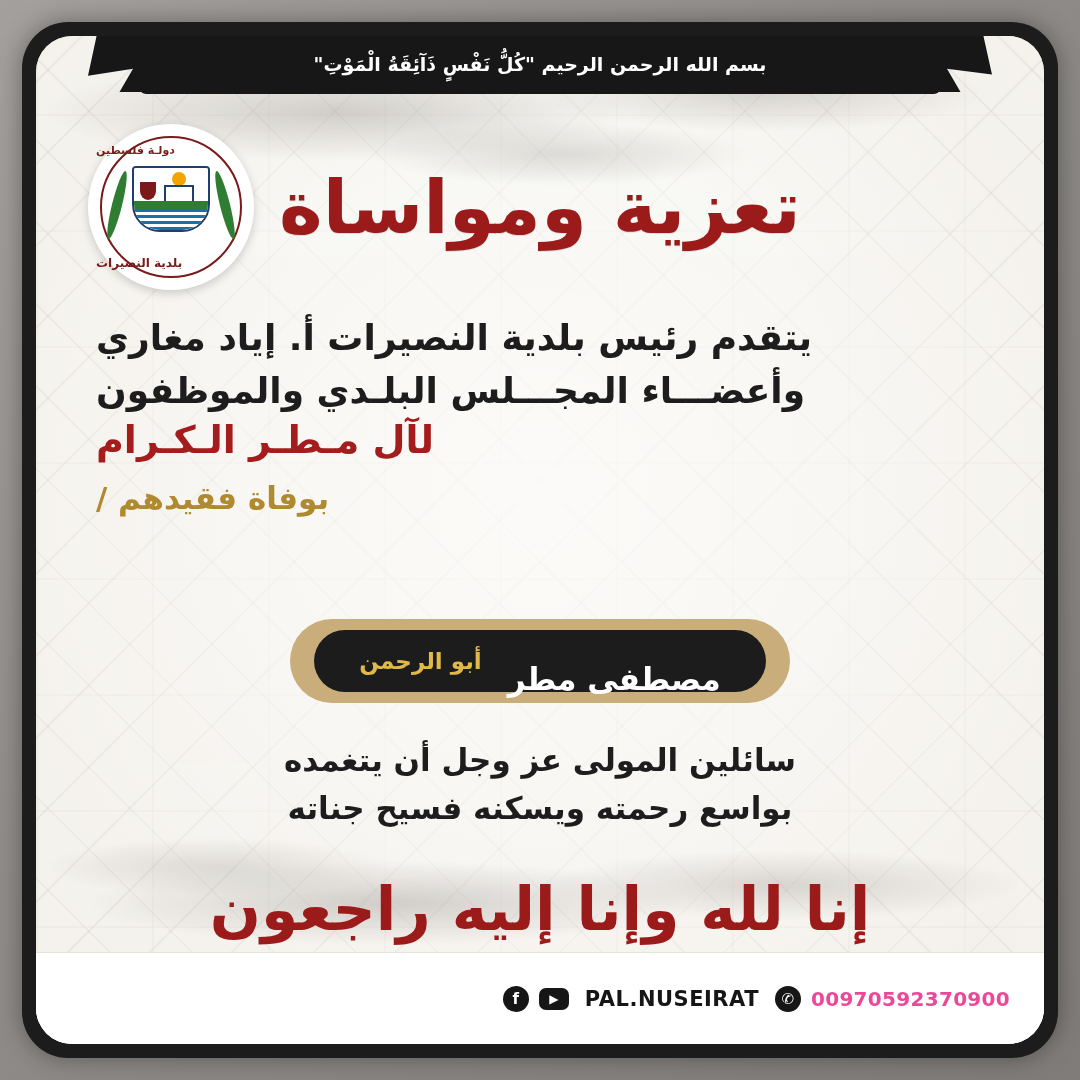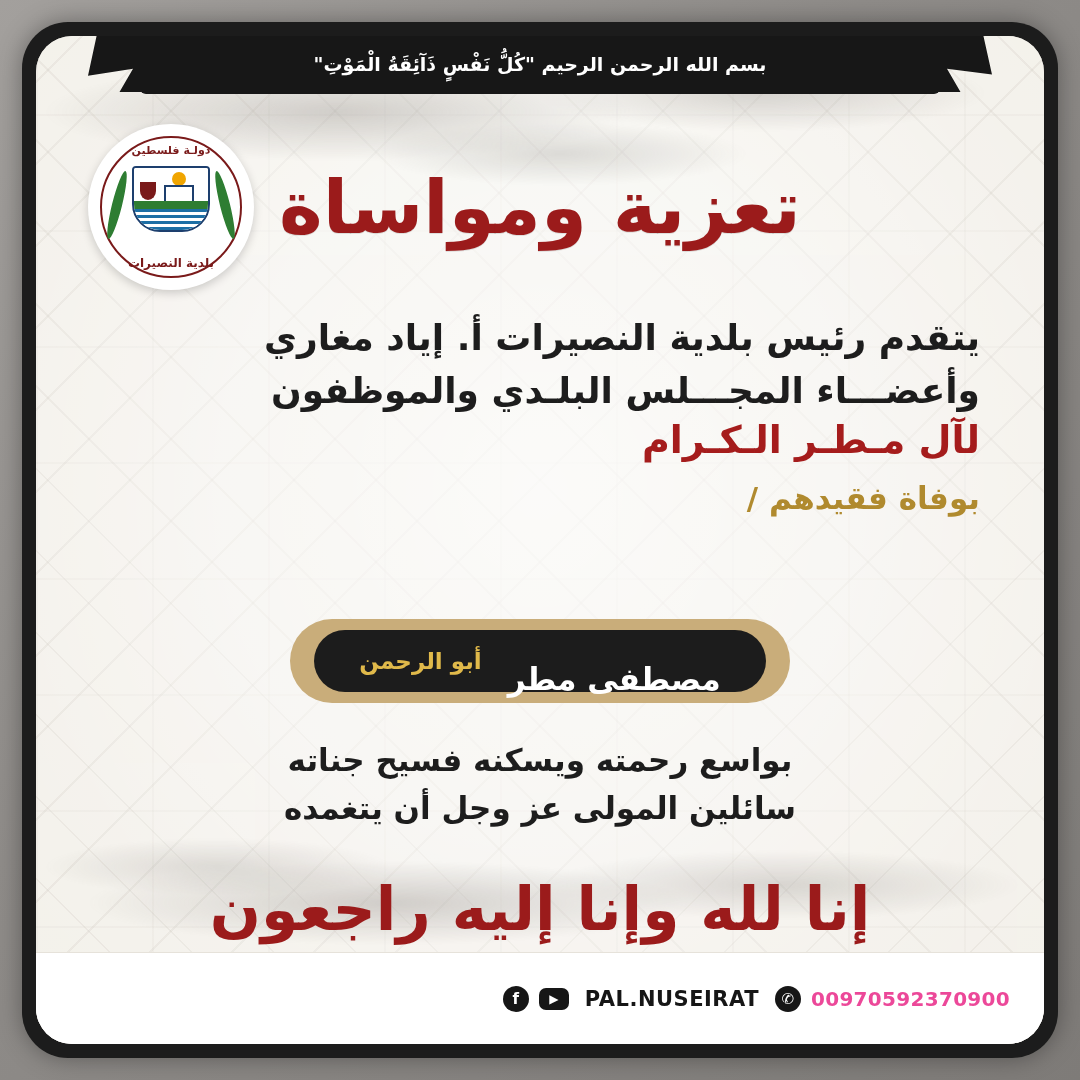--- a/index.html
+++ b/index.html
@@ -167,21 +167,21 @@
   .shield-sky { position:absolute; left:0; right:0; top:0; height:36%; background:#fff; }
   .shield-sun { position:absolute; left:52%; top:6%; width:14px; height:14px; border-radius:50%; background:#f0a500; }
   .shield-house { position:absolute; left:40%; top:28%; width:26px; height:18px; background:#fff; border:2px solid #1d3f6e; }
   .shield-grapes { position:absolute; left:8%; top:22%; width:16px; height:18px; background:#7a1a1a; border-radius:0 0 50% 50%; }
   .shield-water { position:absolute; left:0; right:0; bottom:0; height:34%; background:
       repeating-linear-gradient(0deg, #1d6fa5 0 3px, #ffffff 3px 6px); }
   .shield-green { position:absolute; left:0; right:0; bottom:34%; height:12%; background:#2e7d32; }
   .logo-text-top, .logo-text-bottom {
     position: absolute;
     left: 0; right: 0;
-    text-align: center;
+    text-align: left;
     color: #7a1a1a;
     font-weight: bold;
   }
   .logo-text-top { top: 12px; font-size: 11px; }
   .logo-text-bottom { bottom: 12px; font-size: 12px; }
   .logo-wheat-l, .logo-wheat-r {
     position: absolute;
     top: 38px;
     width: 10px;
     height: 70px;
@@ -204,22 +204,22 @@
     letter-spacing: -1px;
     text-shadow: 0 1px 0 rgba(0,0,0,0.10);
     z-index: 4;
   }
 
   
   .body-block {
     position: absolute;
     top: 275px;
     left: 60px;
-    right: 64px;
-    text-align: right;
+    right: 48px;
+    text-align: left;
     color: #1f1f1f;
     z-index: 4;
   }
   .body-line {
     font-size: 36px;
     font-weight: bold;
     line-height: 1.48;
     color: #1d1d1d;
   }
   .family-line {
@@ -414,22 +414,22 @@
       </div>
 
       <div class="name-pill-outer">
         <div class="name-pill-inner">
           <span class="deceased-name">مصطفى مطر</span>
           <span class="deceased-kunya">أبو الرحمن</span>
         </div>
       </div>
 
       <div class="prayer">
+        <div>سائلين المولى عز وجل أن يتغمده</div>
         <div>بواسع رحمته ويسكنه فسيح جناته</div>
-        <div>سائلين المولى عز وجل أن يتغمده</div>
       </div>
 
       <div class="inna">إنا لله وإنا إليه راجعون</div>
 
       <div class="footer">
         <div class="footer-left">
           <span class="icon-circle">f</span>
           <span class="icon-rounded">▶</span>
           <span class="handle">PAL.NUSEIRAT</span>
           <span class="icon-circle">✆</span>

